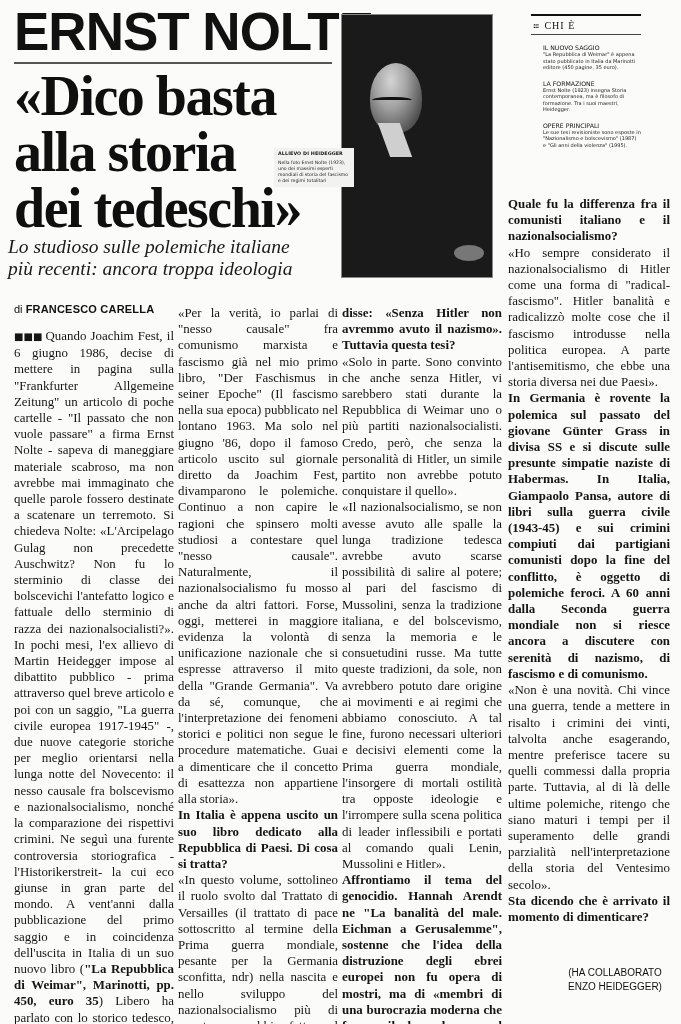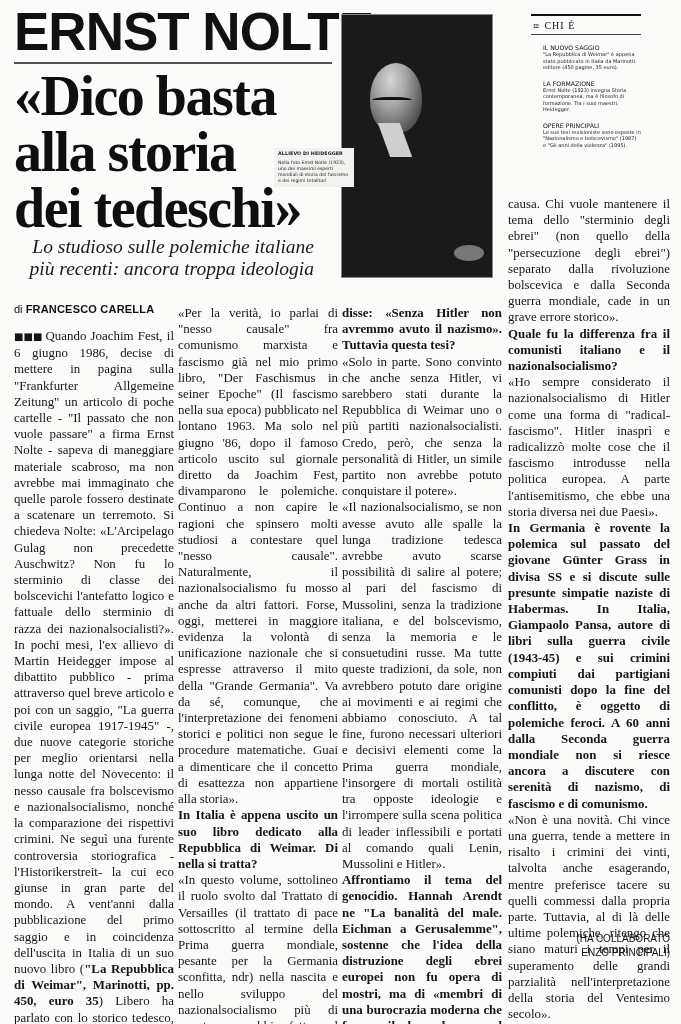--- a/index.html
+++ b/index.html
@@ -12,24 +12,23 @@
     font-size: 53px; line-height: 56px; letter-spacing: -1px;
     border-bottom: 2px solid #555; padding-bottom: 2px;
     white-space: nowrap;
   }
   .headline {
     position: absolute; left: 14px; top: 68px; width: 300px;
     font-family: "Liberation Serif", serif; font-size: 56px; line-height: 56px;
     letter-spacing: -1.5px; color: #0f0f0f;
   }
   .subhead {
-    position: absolute; left: 14px; top: 236px; width: 300px;
+    position: absolute; left: 8px; top: 236px; width: 300px;
     font-family: "Liberation Serif", serif; font-style: italic; font-size: 19.5px; line-height: 22px;
     color: #1a1a1a;
-    text-align: right;
   }
 
   .photo {
     position: absolute; left: 341px; top: 14px; width: 152px; height: 264px;
     background: #1a1a1a; border: 1px solid #888; overflow: hidden;
   }
   .photo .head { position: absolute; left: 28px; top: 48px; width: 52px; height: 70px;
     border-radius: 50% 50% 45% 45%;
     background: radial-gradient(ellipse at 40% 25%, #d4d4d4 0%, #a5a5a5 35%, #555 75%, #2a2a2a 100%); }
   .photo .glasses { position: absolute; left: 30px; top: 82px; width: 40px; height: 8px; border-top: 3px solid #111; border-radius: 40%; }
@@ -55,21 +54,21 @@
 
   .col { position: absolute; width: 160px; font-family: "Liberation Serif", serif; font-size: 12.9px; line-height: 16.2px;
     text-align: justify; hyphens: manual; color: #151515; }
   .col p { text-indent: 0; }
   .col .q { font-weight: 700; }
   .col1 { left: 14px; top: 328px; }
   .col2 { left: 178px; top: 305px; }
   .col3 { left: 342px; top: 305px; }
   .col4 { left: 508px; top: 196px; width: 162px; }
   .bullet { font-family: "DejaVu Sans", sans-serif; font-size: 10px; letter-spacing: -1px; margin-right: 3px; }
-  .credit { position: absolute; left: 560px; top: 932px; font-family: "Liberation Sans", sans-serif; font-size: 10px; line-height: 14px; text-align: right; width: 110px; }
+  .credit { position: absolute; left: 560px; top: 966px; font-family: "Liberation Sans", sans-serif; font-size: 10px; line-height: 14px; text-align: center; width: 110px; }
 </style>
 </head>
 <body>
 
 <div class="kicker">ERNST NOLTE</div>
 <h1 class="headline">«Dico basta alla storia dei tedeschi»</h1>
 <div class="subhead">Lo studioso sulle polemiche italiane più recenti: ancora troppa ideologia</div>
 
 <div class="photo">
   <div class="head"></div>
@@ -105,34 +104,33 @@
 <div class="byline">
   <span>di</span>
   <b>FRANCESCO CARELLA</b>
 </div>
 
 <div class="col col1">
     <p><span class="bullet">■■■</span><span>Quando Joachim Fest, il 6 giugno 1986, decise di mettere in pagina sulla "Frankfurter Allgemeine Zeitung" un articolo di poche cartelle - "Il passato che non vuole passare" a firma Ernst Nolte - sapeva di maneggiare materiale scabroso, ma non avrebbe mai immaginato che quelle parole fossero destinate a scatenare un terremoto. Si chiedeva Nolte: «L'Arcipelago Gulag non precedette Auschwitz? Non fu lo sterminio di classe dei bolscevichi l'antefatto logico e fattuale dello sterminio di razza dei nazionalsocialisti?». In pochi mesi, l'ex allievo di Martin Heidegger impose al dibattito pubblico - prima attraverso quel breve articolo e poi con un saggio, "La guerra civile europea 1917-1945" -, due nuove categorie storiche per meglio orientarsi nella lunga notte del Novecento: il nesso causale fra bolscevismo e nazionalsocialismo, nonché la comparazione dei rispettivi crimini. Ne seguì una furente controversia storiografica -l'Historikerstreit- la cui eco giunse in gran parte del mondo. A vent'anni dalla pubblicazione del primo saggio e in coincidenza dell'uscita in Italia di un suo nuovo libro (</span><b>"La Repubblica di Weimar", Marinotti, pp. 450, euro 35</b><span>) Libero ha parlato con lo storico tedesco, affrontando i temi della Historikerstreit, ma anche le molte polemiche delle ultime settimane intorno a un "passato che non vuole passare" sia in Germania sia in Italia.</span></p>
   </div>
 <div class="col col2">
     <p><span>«Per la verità, io parlai di "nesso causale" fra comunismo marxista e fascismo già nel mio primo libro, "Der Faschismus in seiner Epoche" (Il fascismo nella sua epoca) pubblicato nel lontano 1963. Ma solo nel giugno '86, dopo il famoso articolo uscito sul giornale diretto da Joachim Fest, divamparono le polemiche. Continuo a non capire le ragioni che spinsero molti studiosi a contestare quel "nesso causale". Naturalmente, il nazionalsocialismo fu mosso anche da altri fattori. Forse, oggi, metterei in maggiore evidenza la volontà di unificazione nazionale che si espresse attraverso il mito della "Grande Germania". Va da sé, comunque, che l'interpretazione dei fenomeni storici e politici non segue le procedure matematiche. Guai a dimenticare che il concetto di esattezza non appartiene alla storia».</span></p>
-    <p class="q">In Italia è appena uscito un suo libro dedicato alla Repubblica di Weimar. Di nella si tratta?</p>
+    <p class="q">In Italia è appena uscito un suo libro dedicato alla Repubblica di Paesi. Di cosa si tratta?</p>
     <p><span>«In questo volume, sottolineo il ruolo svolto dal Trattato di Versailles (il trattato di pace sottoscritto al termine della Prima guerra mondiale, pesante per la Germania sconfitta, ndr) nella nascita e nello sviluppo del nazionalsocialismo più di quanto non abbia fatto nel libro "Guerra civile europea 1917-1945". Anche in questo mio lavoro, ribadisco che il fattore centrale, per la comprensione del nazismo, rimane il rapporto, interno e esterno, tra i due più significativi movimenti e regimi ideologici della prima metà del '900».</span></p>
   </div>
 <div class="col col3">
     <p class="q">disse: «Senza Hitler non avremmo avuto il nazismo». Tuttavia questa tesi?</p>
-    <p><span>«Solo in parte. Sono convinto che anche senza Hitler, vi sarebbero stati durante la Repubblica di Weimar uno o più partiti nazionalsocialisti. Credo, però, che senza la personalità di Hitler, un simile partito non avrebbe potuto conquistare il potere».</span></p>
+    <p><span>«Solo in parte. Sono convinto che anche senza Hitler, vi sarebbero stati durante la Repubblica di Weimar uno o più partiti nazionalsocialisti. Credo, però, che senza la personalità di Hitler, un simile partito non avrebbe potuto conquistare il quello».</span></p>
     <p><span>«Il nazionalsocialismo, se non avesse avuto alle spalle la lunga tradizione tedesca avrebbe avuto scarse possibilità di salire al potere; al pari del fascismo di Mussolini, senza la tradizione italiana, e del bolscevismo, senza la memoria e le consuetudini russe. Ma tutte queste tradizioni, da sole, non avrebbero potuto dare origine ai movimenti e ai regimi che abbiamo conosciuto. A tal fine, furono necessari ulteriori e decisivi elementi come la Prima guerra mondiale, l'insorgere di mortali ostilità tra opposte ideologie e l'irrompere sulla scena politica di leader inflessibili e portati al comando quali Lenin, Mussolini e Hitler».</span></p>
     <p class="q">Affrontiamo il tema del genocidio. Hannah Arendt ne "La banalità del male. Eichman a Gerusalemme", sostenne che l'idea della distruzione degli ebrei europei non fu opera di mostri, ma di «membri di una burocrazia moderna che fecero il loro lavoro ed eseguirono ordini». Trova ancora interessante questa chiave di lettura?</p>
   </div>
 <div class="col col4">
-    <p><span>causa. Chi vuole mantenere il tema dello "sterminio degli ebrei" (non quello della "persecuzione degli ebrei") separato dalla rivoluzione bolscevica e dalla Seconda guerra mondiale, cade in un grave errore storico».</span></p>
     <p class="q">Quale fu la differenza fra il comunisti italiano e il nazionalsocialismo?</p>
-    <p><span>«Ho sempre considerato il nazionalsocialismo di Hitler come una forma di "radical-fascismo". Hitler inasprì e radicalizzò molte cose che il fascismo introdusse nella politica europea. A parte l'antisemitismo, che ebbe una storia diversa nei due Paesi».</span></p>
+    <p><span>«Ho sempre considerato il nazionalsocialismo di Hitler come una forma di "radical-fascismo". Hitler banalità e radicalizzò molte cose che il fascismo introdusse nella politica europea. A parte l'antisemitismo, che ebbe una storia diversa nei due Paesi».</span></p>
     <p class="q">In Germania è rovente la polemica sul passato del giovane Günter Grass in divisa SS e si discute sulle presunte simpatie naziste di Habermas. In Italia, Giampaolo Pansa, autore di libri sulla guerra civile (1943-45) e sui crimini compiuti dai partigiani comunisti dopo la fine del conflitto, è oggetto di polemiche feroci. A 60 anni dalla Seconda guerra mondiale non si riesce ancora a discutere con serenità di nazismo, di fascismo e di comunismo.</p>
     <p><span>«Non è una novità. Chi vince una guerra, tende a mettere in risalto i crimini dei vinti, talvolta anche esagerando, mentre preferisce tacere su quelli commessi dalla propria parte. Tuttavia, al di là delle ultime polemiche, ritengo che siano maturi i tempi per il superamento delle grandi parzialità nell'interpretazione della storia del Ventesimo secolo».</span></p>
     <p class="q">Sta dicendo che è arrivato il momento di dimenticare?</p>
   </div>
 
 <div class="credit">
   <div>(HA COLLABORATO</div>
-  <div>ENZO PRINCIPALI)</div>
+  <div>ENZO HEIDEGGER)</div>
 </div>
 
 </body></html>

